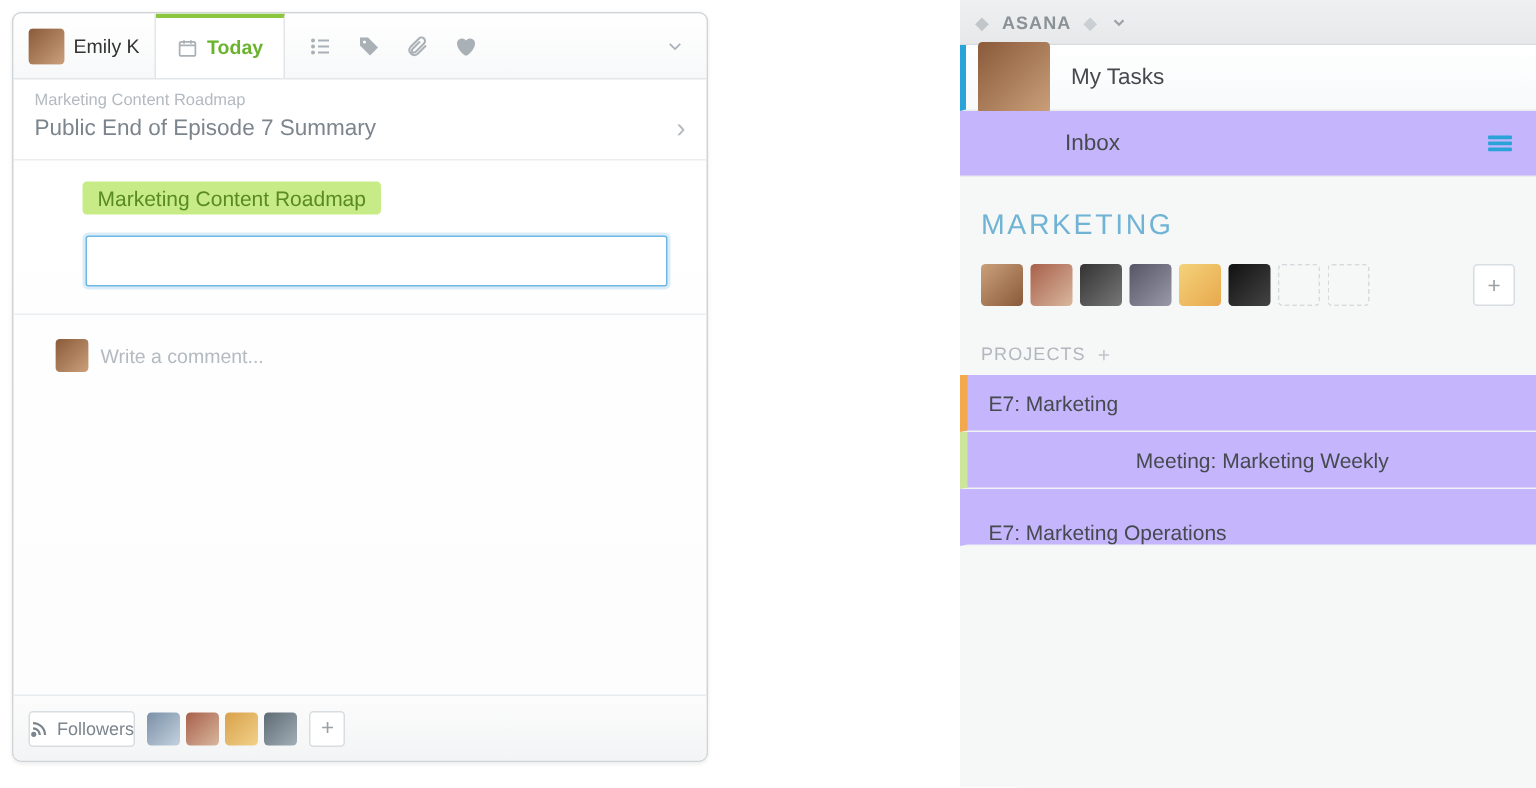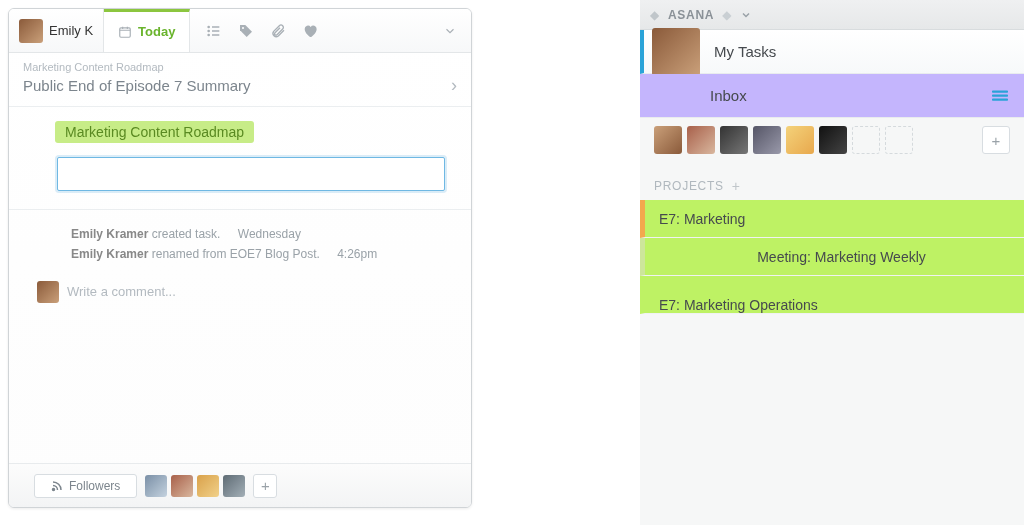--- a/index.html
+++ b/index.html
@@ -74,23 +74,22 @@
 
   .footer-bar {
     margin-top:auto;
     height:44px; border-top:1px solid #e8ebed;
     background:linear-gradient(#fcfcfc,#f3f4f5);
     display:flex; align-items:center; padding:0 10px; gap:8px;
   }
   .followers-btn {
     display:inline-flex; align-items:center; gap:6px;
     border:1px solid #d8dde1; border-radius:3px;
-    padding:4px 16px; background:#fff; color:#7c858d; font-size:12px;
+    padding:4px 0; background:#fff; color:#7c858d; font-size:12px;
     cursor:pointer;
-    margin-left:15px;
   }
   .avatar-strip { display:flex; gap:4px; }
   .square-add {
     width:24px; height:24px; border:1px solid #d8dde1; border-radius:3px;
     display:flex; align-items:center; justify-content:center; color:#9aa2a8;
     background:#fff; cursor:pointer; font-size:15px; line-height:1;
   }
 
   
   .panel-right {
@@ -119,21 +118,21 @@
   .team-block { padding:22px 14px 6px 14px; border-bottom: none; }
   .team-name { color:#71b3d4; letter-spacing:.09em; font-size:19px; font-weight:500; }
   .team-avatars-row { display:flex; align-items:center; gap:5px; padding:8px 14px 14px 14px; }
   .team-avatars-row .sm { width:28px; height:28px; }
   .team-avatars-row .ph { width:28px; height:28px; border:1px dashed #d5dadd; border-radius:3px; }
   .square-add.right { width:28px; height:28px; }
   .section-label { padding:10px 14px 6px 14px; color:#b0b8be; font-size:12px; letter-spacing:.06em; display:flex; align-items:center; gap:8px; }
   .proj-row {
     height:38px; display:flex; align-items:center; padding-left:14px;
     font-size:14px; color:#464a4e; border-left:5px solid transparent;
-    border-bottom:1px solid #f0f2f3; background:#bef264;
+    border-bottom:1px solid #f0f2f3; background:#c4b5fd;
   }
   .proj-row.c-orange { border-left-color:#f3a84d; }
   .proj-row.c-green  { border-left-color:#cde69a;justify-content:center; }
   .proj-row.c-none   { border-left-color:transparent;align-items:flex-end; }
 
   
   svg { display:block; }
 </style>
 </head>
 <body>
@@ -185,32 +184,20 @@
       <div class="crumb-title-row">
         <span>Public End of Episode 7 Summary</span>
         <span class="go">›</span>
       </div>
     </div>
 
     <div class="task-body">
       <span class="pill">Marketing Content Roadmap</span>
       <input class="desc-input" value="" style="">
       <div class="divider"></div>
-      <div class="activity">
-        <div>
-          <b>Emily Kramer</b>
-          <span>created task.</span>
-          <span class="act-time">Wednesday</span>
-        </div>
-        <div>
-          <b>Emily Kramer</b>
-          <span>renamed from EOE7 Blog Post.</span>
-          <span class="act-time">4:26pm</span>
-        </div>
-      </div>
       <div class="comment-row">
         <span class="avatar sm"></span>
         <span class="comment-placeholder">Write a comment...</span>
       </div>
     </div>
 
     <div class="footer-bar">
       <div class="followers-btn">
         <svg width="12" height="12" viewBox="0 0 24 24" fill="none" stroke="currentColor" stroke-width="3">
             <path d="M4 11a9 9 0 019 9M4 4a16 16 0 0116 16"></path>
@@ -245,20 +232,23 @@
     <div class="side-row" style="padding-left:70px">
       <span class="lbl">Inbox</span>
       <span class="space"></span>
       <svg class="inbox-icon" width="20" height="16" viewBox="0 0 24 20" fill="currentColor">
           <rect x="2" y="3" width="20" height="3" rx="1"></rect>
           <rect x="2" y="8" width="20" height="3" rx="1"></rect>
           <rect x="2" y="13" width="20" height="3" rx="1"></rect>
         </svg>
     </div>
 
+    <div class="team-block">
+      <div class="team-name">MARKETING</div>
+    </div>
     <div class="team-avatars-row">
       <span class="avatar sm" style="background:linear-gradient(135deg,#caa07a,#8a5a3a)"></span>
       <span class="avatar sm" style="background:linear-gradient(135deg,#a8604a,#d9b79e)"></span>
       <span class="avatar sm" style="background:linear-gradient(135deg,#333,#777)"></span>
       <span class="avatar sm" style="background:linear-gradient(135deg,#556,#99a)"></span>
       <span class="avatar sm" style="background:linear-gradient(135deg,#f4d27a,#e8a84d)"></span>
       <span class="avatar sm" style="background:linear-gradient(135deg,#111,#444)"></span>
       <span class="ph"></span>
       <span class="ph"></span>
       <span style="flex:1"></span>

